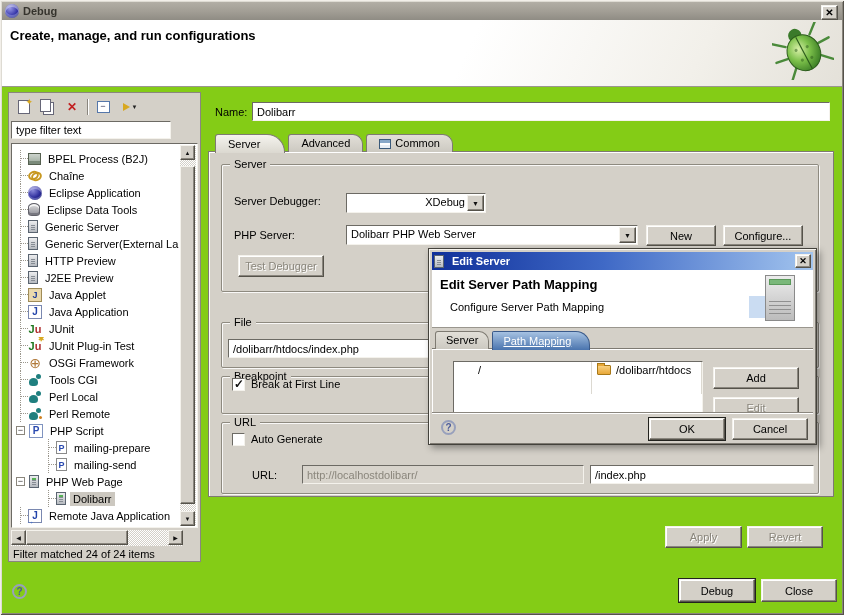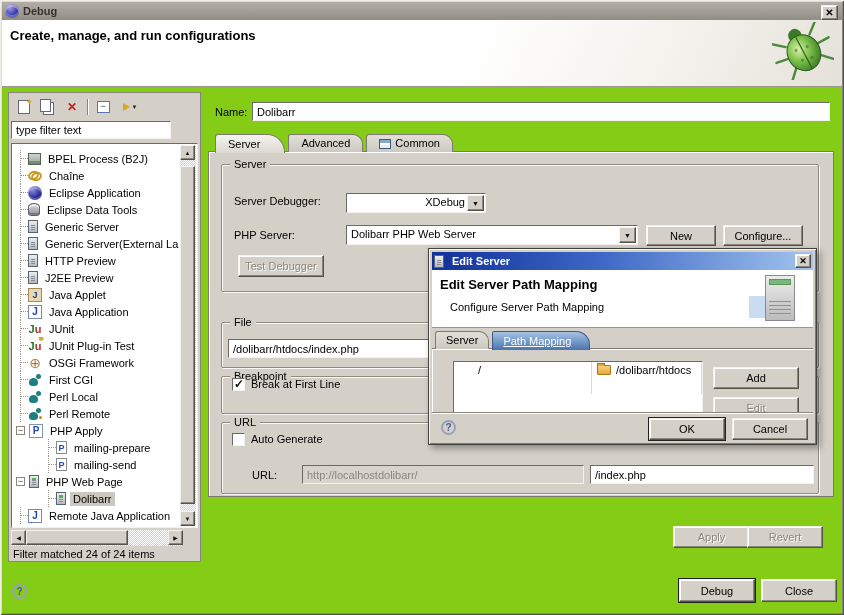--- a/index.html
+++ b/index.html
@@ -111,21 +111,21 @@
   .tab { height:18px; line-height:17px; padding:0 12px; border:1px solid #7e7a72; border-bottom:none; border-radius:3px 10px 0 0; background:linear-gradient(180deg,#e2dfd8,#ccc9c1); margin-right:3px; display:flex; align-items:center; gap:4px; }
   .tab.active { height:19px; background:linear-gradient(180deg,#f5f3ee,#dbd8d0); border-radius:3px 18px 0 0; padding-right:24px; margin-bottom:-1px; }
   .grid-icon { display:inline-block; width:12px; height:10px; border:1px solid #3a5a7a; background:linear-gradient(180deg,#88a8c8 0 3px, #fff 3px); box-shadow: inset 0 -3px 0 #e8eef4; }
   #content { position:absolute; left:1px; top:59px; width:626px; height:346px; border:1px solid #7e7a72; background:#d4d0c8; box-shadow: inset 1px 1px 0 #fff; }
   
   #g-server { left:12px; top:12px; width:598px; height:128px; }
   #g-file   { left:12px; top:170px; width:598px; height:46px; }
   #g-break  { left:12px; top:224px; width:598px; height:38px; }
   #g-url    { left:12px; top:270px; width:598px; height:72px; }
   .flabel { position:absolute; }
-  #apply { left:458px; top:434px; width:77px; height:22px;margin-left:8px; }
+  #apply { left:458px; top:434px; width:77px; height:22px; }
   #revert { left:540px; top:434px; width:76px; height:22px; }
 
   
   #footer-help { position:absolute; left:12px; top:584px; }
   #debug-btn { left:679px; top:579px; width:76px; height:23px; }
   #close-btn { left:761px; top:579px; width:76px; height:23px; }
 
   
   #dlg { position:absolute; left:428px; top:248px; width:389px; height:197px; background:#d4d0c8; z-index:50;
          border:1px solid #44423c; box-shadow: inset 1px 1px 0 #f6f4ef, inset -1px -1px 0 #7e7a72, 3px 3px 7px rgba(0,0,0,.38); }
@@ -281,36 +281,36 @@
             <span class="tlabel">JUnit Plug-in Test</span>
           </div>
           <div class="trow" style="padding-left: 2px;">
             <span class="guide"></span>
             <span class="ticon i-osgi">⊕</span>
             <span class="tlabel">OSGi Framework</span>
           </div>
           <div class="trow" style="padding-left: 2px;">
             <span class="guide"></span>
             <span class="ticon i-camel"></span>
-            <span class="tlabel">First CGI</span>
+            <span class="tlabel">Tools CGI</span>
           </div>
           <div class="trow" style="padding-left: 2px;">
             <span class="guide"></span>
             <span class="ticon i-camel"></span>
             <span class="tlabel">Perl Local</span>
           </div>
           <div class="trow" style="padding-left: 2px;">
             <span class="guide"></span>
             <span class="ticon i-camel-remote"></span>
             <span class="tlabel">Perl Remote</span>
           </div>
           <div class="trow" style="padding-left: 2px;">
             <span class="expbox">−</span>
             <span class="ticon i-php">P</span>
-            <span class="tlabel">PHP Apply</span>
+            <span class="tlabel">PHP Script</span>
           </div>
           <div class="trow" style="padding-left: 30px;">
             <span class="guide"></span>
             <span class="ticon i-php-file">P</span>
             <span class="tlabel">mailing-prepare</span>
           </div>
           <div class="trow" style="padding-left: 30px;">
             <span class="guide"></span>
             <span class="ticon i-php-file">P</span>
             <span class="tlabel">mailing-send</span>

